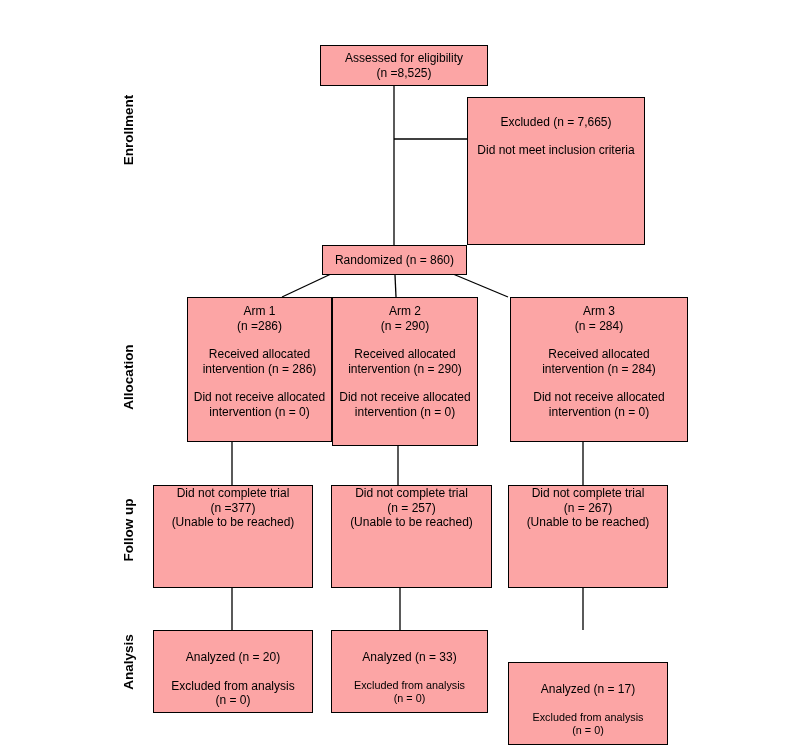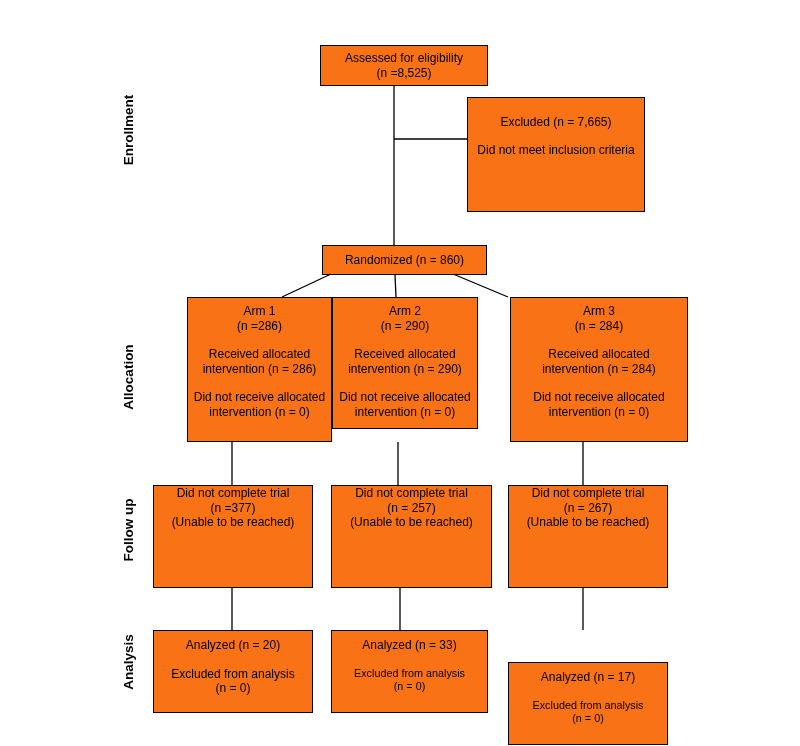--- a/index.html
+++ b/index.html
@@ -12,33 +12,33 @@
     color: #000000;
     overflow: hidden;
   }
   .connectors { position: absolute; left: 0; top: 0; width: 800px; height: 746px; }
   .connectors line { stroke: #000000; stroke-width: 1.3; }
 
   .box {
     position: absolute;
     box-sizing: border-box;
     border: 1.4px solid #000000;
-    background: #f97316;
+    background: #fca5a5;
     text-align: center;
     font-size: 12px;
     line-height: 14.5px;
   }
   .box .ln { white-space: nowrap; }
   .center-v { display: flex; flex-direction: column; justify-content: center; }
   .gap { margin-top: 14px; }
   .gap-sm { margin-top: 13px; }
   .pt-excluded { padding-top: 17px; }
   .pt-arm { padding-top: 6px; }
   .pt-fu { }
-  .pt-an { padding-top: 7px; }
+  .pt-an { padding-top: 19px; }
   .small { font-size: 10.8px; line-height: 13px; }
 
   .stage-label {
     position: absolute;
     font-weight: bold;
     font-size: 13.5px;
     white-space: nowrap;
     transform: translate(-50%, -50%) rotate(-90deg);
   }
 </style>
@@ -64,39 +64,39 @@
   <div class="stage-label" style="left:128px; top:130px;">Enrollment</div>
   <div class="stage-label" style="left:128px; top:377px;">Allocation</div>
   <div class="stage-label" style="left:128px; top:530px;">Follow up</div>
   <div class="stage-label" style="left:128px; top:662px;">Analysis</div>
 
   <div class="box center-v" style="left:320px; top:45px; width:168px; height:41px;">
     <div class="ln">Assessed for eligibility</div>
     <div class="ln">(n =8,525)</div>
   </div>
 
-  <div class="box pt-excluded" style="left:467px; top:97px; width:178px; height:115px;">
+  <div class="box pt-excluded" style="left:467px; top:97px; width:178px; height:148px;">
     <div class="ln">Excluded (n = 7,665)</div>
     <div class="ln gap-sm">Did not meet inclusion criteria</div>
   </div>
 
-  <div class="box center-v" style="left:322px; top:245px; width:165px; height:30px;align-items:center;">
+  <div class="box center-v" style="left:322px; top:245px; width:145px; height:30px;align-items:center;">
     <div class="ln">Randomized (n = 860)</div>
   </div>
 
   <div class="box pt-arm" style="left:165px; top:297px; width:145px; height:145px;margin-left:22px;">
     <div class="ln">Arm 1</div>
     <div class="ln">(n =286)</div>
     <div class="ln gap">Received allocated</div>
     <div class="ln">intervention (n = 286)</div>
     <div class="ln gap">Did not receive allocated</div>
     <div class="ln">intervention (n = 0)</div>
   </div>
 
-  <div class="box pt-arm" style="left:332px; top:297px; width:146px; height:132px;">
+  <div class="box pt-arm" style="left:332px; top:297px; width:146px; height:149px;">
     <div class="ln">Arm 2</div>
     <div class="ln">(n = 290)</div>
     <div class="ln gap">Received allocated</div>
     <div class="ln">intervention (n = 290)</div>
     <div class="ln gap">Did not receive allocated</div>
     <div class="ln">intervention (n = 0)</div>
   </div>
 
   <div class="box pt-arm" style="left:510px; top:297px; width:178px; height:145px;">
     <div class="ln">Arm 3</div>

